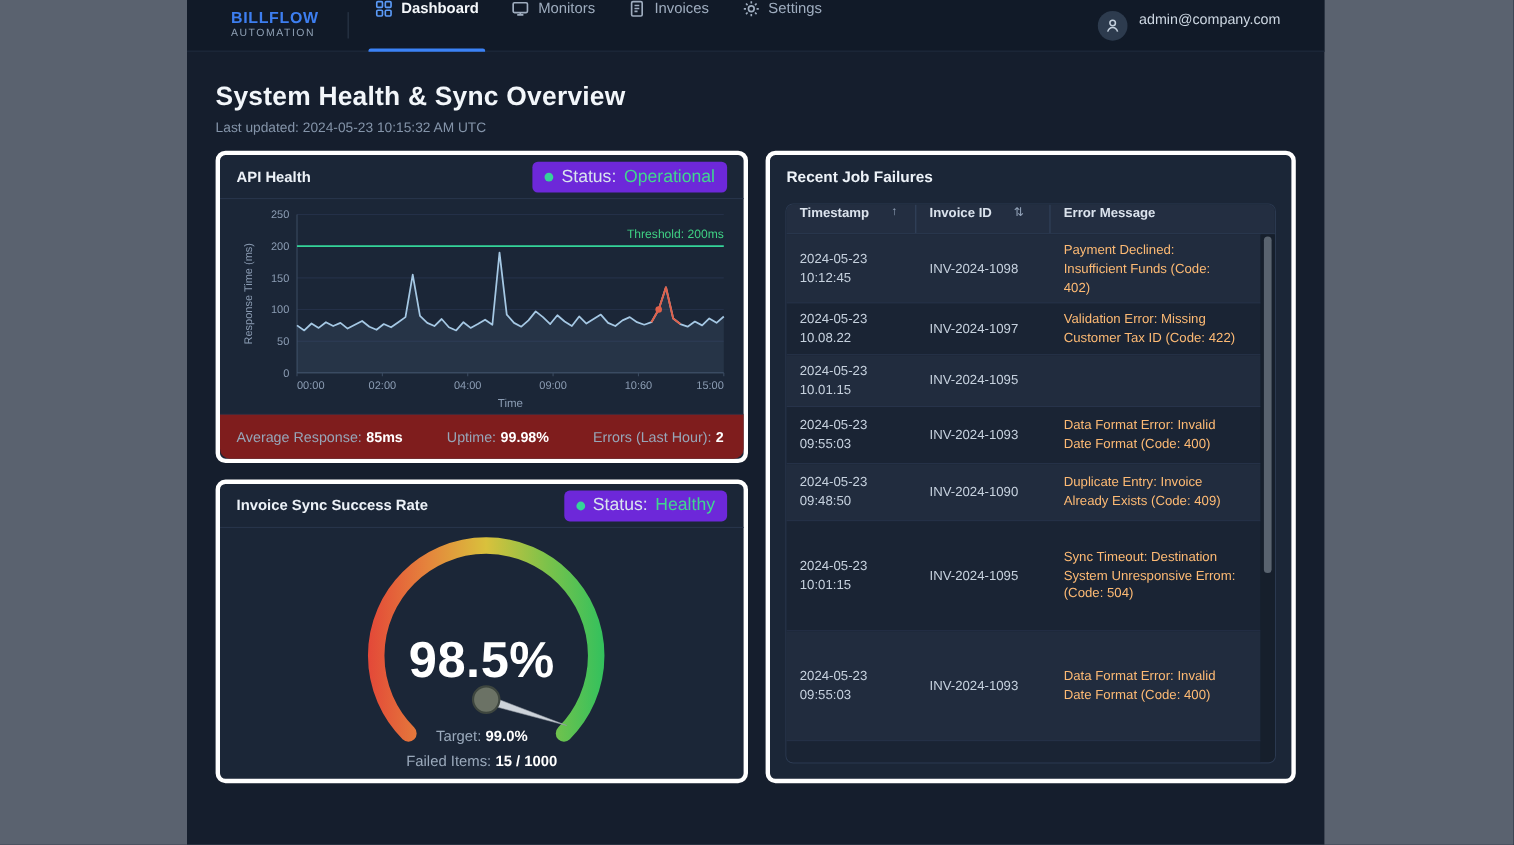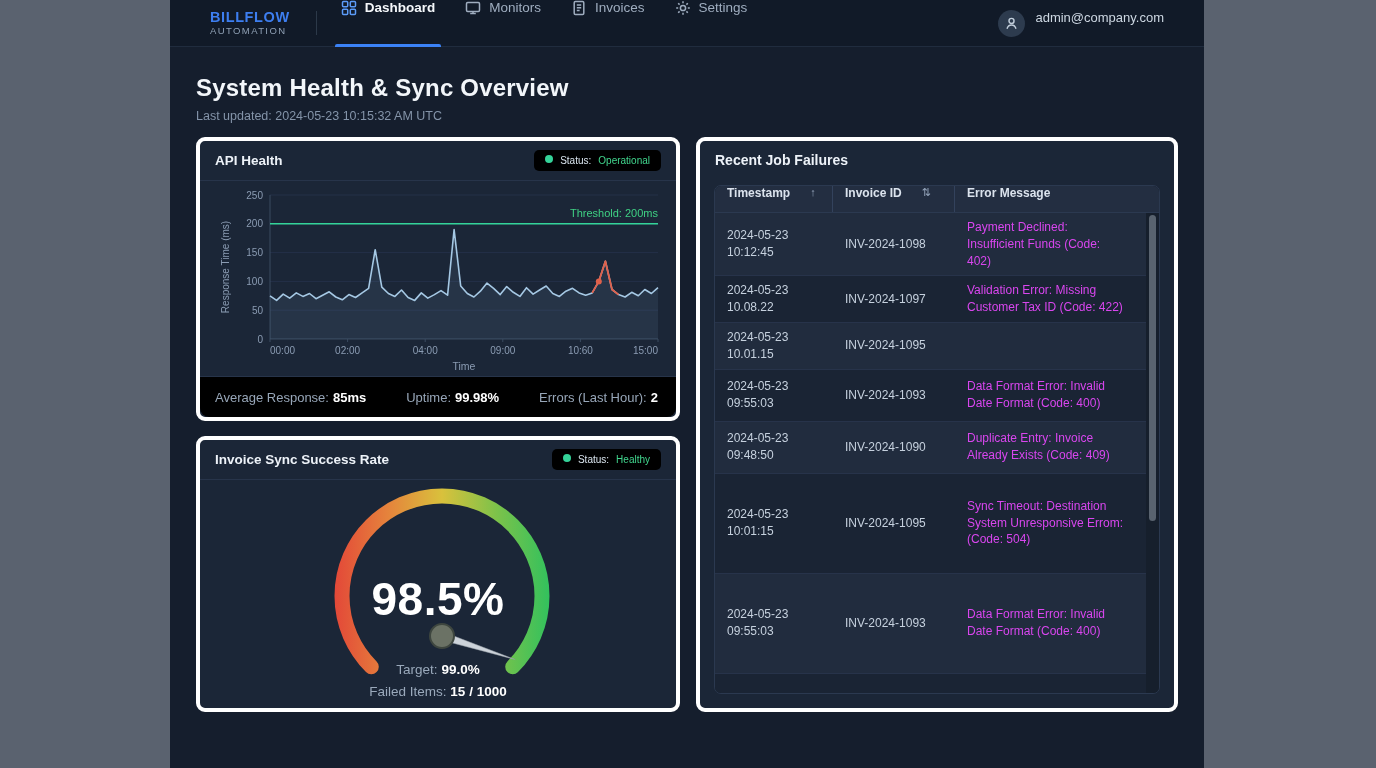--- a/index.html
+++ b/index.html
@@ -25,31 +25,31 @@
 
   
   .page-head{padding:27px 0 0 26px}
   .page-title{color:#f2f6fa;font-size:24px;font-weight:700;letter-spacing:.2px}
   .page-sub{color:#8494a9;font-size:12.5px;margin-top:7px}
 
   
   .card{position:absolute;background:#1b2637;border:4px solid #ffffff;border-radius:9px}
   .card-head{height:40px;display:flex;align-items:center;justify-content:space-between;padding:0 15px;border-bottom:1px solid #27344a}
   .card-title{font-size:13.5px;font-weight:700;color:#edf2f8}
-  .badge{display:flex;gap:7px;background:#000000;padding:5px 11px;border-radius:5px;font-size:10px;color:#d9e4ee}
+  .badge{display:flex;align-items:center;gap:7px;background:#6d28d9;padding:5px 11px;border-radius:5px;font-size:16px;color:#d9e4ee}
   .badge .dot{width:8px;height:8px;border-radius:50%;background:#35d399}
   .badge .val{color:#41d68e}
 
   #card-api{left:26px;top:137px;width:484px;height:284px}
   #card-gauge{left:26px;top:436px;width:484px;height:276px}
   #card-failures{left:526px;top:137px;width:482px;height:575px}
 
   
   #api-chart{position:absolute;left:16px;top:46px}
-  .stats{position:absolute;left:0;right:0;bottom:0;height:41px;background:#000000;border-top:1px solid #27344a;border-radius:0 0 9px 9px;display:flex;align-items:center;padding:0 15px;gap:40px}
+  .stats{position:absolute;left:0;right:0;bottom:0;height:41px;background:#7f1d1d;border-top:1px solid #27344a;border-radius:0 0 9px 9px;display:flex;align-items:center;padding:0 15px;gap:40px}
   .stat{font-size:13px;color:#97a6b8;white-space:nowrap}
   .stat b{color:#fff;font-weight:700;margin-left:4px}
 
   
   #gauge-svg{position:absolute;left:92px;top:44px}
   .g-value{position:absolute;top:132px;left:0;width:100%;text-align:center;color:#fff;font-size:46px;font-weight:700;letter-spacing:.5px}
   .g-line{position:absolute;left:0;width:100%;text-align:center;font-size:13.5px;color:#9aa9bb}
   .g-line b{color:#fff;font-weight:700}
   #g-target{top:222px}
   #g-failed{top:244px}
@@ -61,21 +61,21 @@
   .hc{padding:0 12px;display:flex;align-items:flex-start;gap:20px;height:100%;cursor:pointer}
   .hc.bord{border-right:1px solid #33425c}
   .sort{color:#94a4ba;font-size:11px;font-weight:400}
   .t-body{margin-right:13px}
   .t-row{display:grid;grid-template-columns:118px 122px 1fr;border-bottom:1px solid #27334a;font-size:12px;align-items:center;cursor:default}
   .t-row.sm{min-height:41px}.t-row.md{min-height:52px}.t-row.lg{min-height:100px}
   .t-row.odd{background:#212c3e}.t-row.even{background:#1a2434}
   .cell{padding:6px 12px;line-height:1.4}
   .c-time{color:#c6d1de}
   .c-inv{color:#c6d1de}
-  .c-err{color:#d946ef;padding-right:20px}
+  .c-err{color:#fdba74;padding-right:20px}
   .sb-col{position:absolute;top:27px;right:0;width:13px;bottom:0;background:#161f2c}
   .sb-thumb{position:absolute;top:2px;right:3px;width:7px;height:306px;background:#59636f;border-radius:4px;cursor:pointer}
 </style>
 </head>
 <body>
 
 <div class="app">
 
   <div class="navbar">
     <div class="brand">

